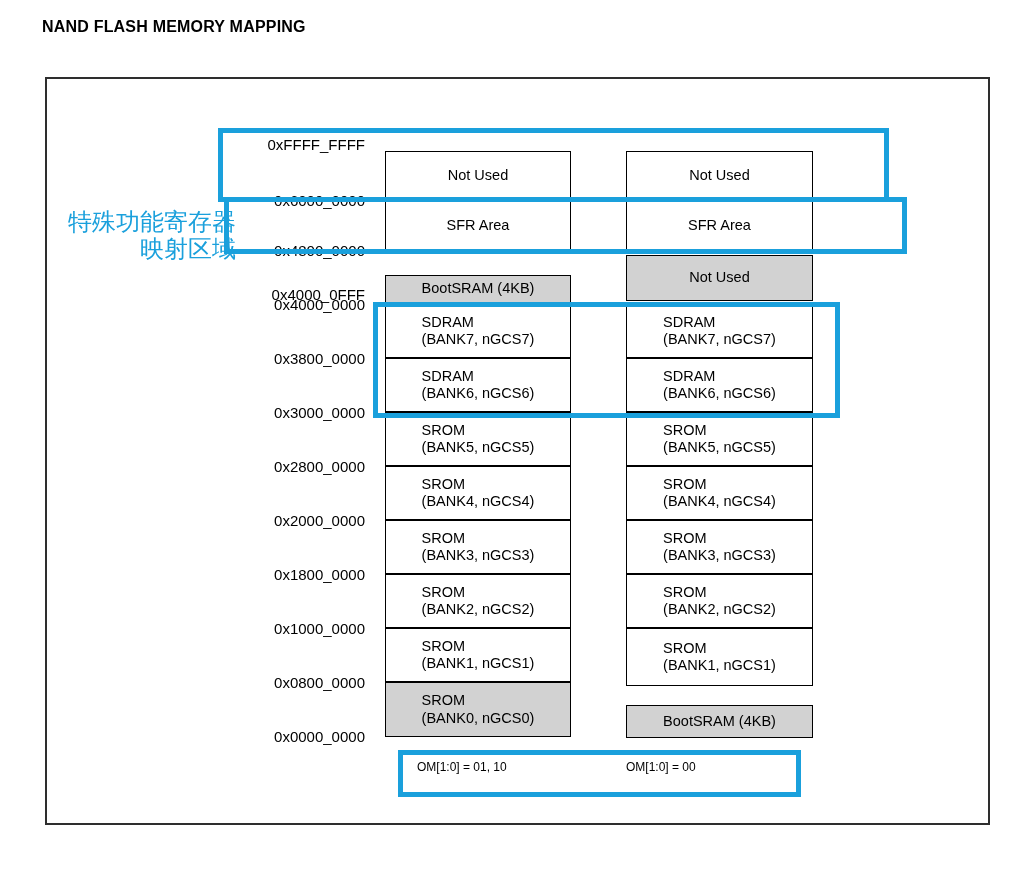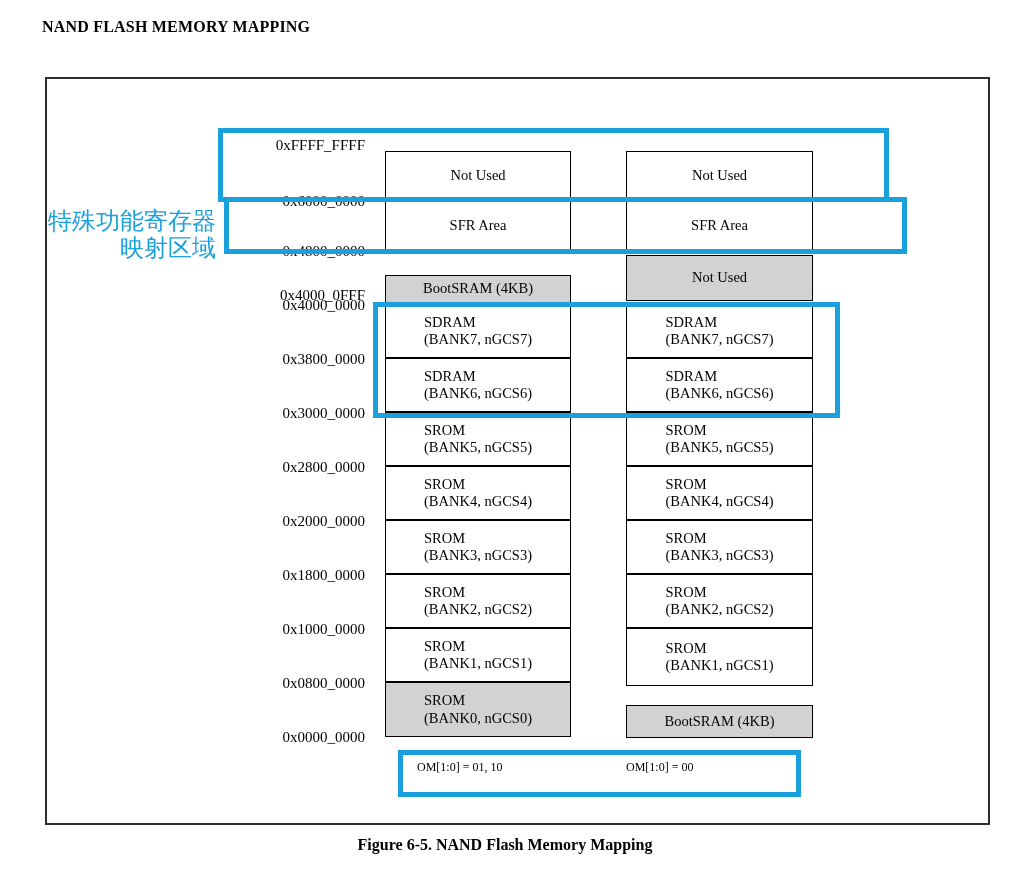--- a/index.html
+++ b/index.html
@@ -1,18 +1,18 @@
 <!DOCTYPE html>
 <html><head>
 <meta charset="utf-8">
 <style>
   html,body{margin:0;padding:0;background:#ffffff;}
   .stage{
     position:relative;width:994px;height:869px;background:#ffffff;overflow:hidden;
-    font-family:Liberation Serif, serif;color:#000;
+    font-family:Liberation Sans, sans-serif;color:#000;
   }
   .page-title{
     position:absolute;left:42px;top:18px;font-size:16px;font-weight:bold;
     letter-spacing:.2px;white-space:nowrap;
   }
   .frame{
     position:absolute;left:45px;top:77px;width:945px;height:748px;
     border:2px solid #2e2e2e;box-sizing:border-box;background:#fff;
   }
   .addr{
@@ -31,21 +31,21 @@
   }
   .om-label{
     position:absolute;font-size:12px;line-height:18px;white-space:nowrap;z-index:4;
   }
   .om-label.centered{text-align:left;}
   .zh{
     color:#1aa0dc;z-index:5;position:absolute;
   }
   .zh-left{
     left:48px;top:208px;width:168px;text-align:right;
-    font-size:24px;line-height:27px;font-weight:500;white-space:nowrap;
+    font-size:24px;line-height:27px;font-weight:500;white-space:nowrap;padding-left:20px;
   }
   .zh-right{
     left:827px;top:759px;font-size:24px;line-height:27px;font-weight:500;white-space:nowrap;
   }
   .caption{
     position:absolute;left:45px;top:836px;width:920px;text-align:center;
     font-size:16px;font-weight:bold;white-space:nowrap;
   }
 </style>
 </head>
@@ -116,15 +116,14 @@
   <div class="hl" style="left:398px;top:750px;width:403px;height:47px"></div>
 
   <div class="om-label" style="left:417px;top:758px">OM[1:0] = 01, 10</div>
   <div class="om-label centered" style="left:626px;top:758px;width:187px">OM[1:0] = 00</div>
 
   <div class="zh zh-left">
     <div>特殊功能寄存器</div>
     <div>映射区域</div>
   </div>
 
-  <div class="caption">Figure 6-5. NAND Flash Memory Mapping</div>
 
 </div>
 
 </body></html>

